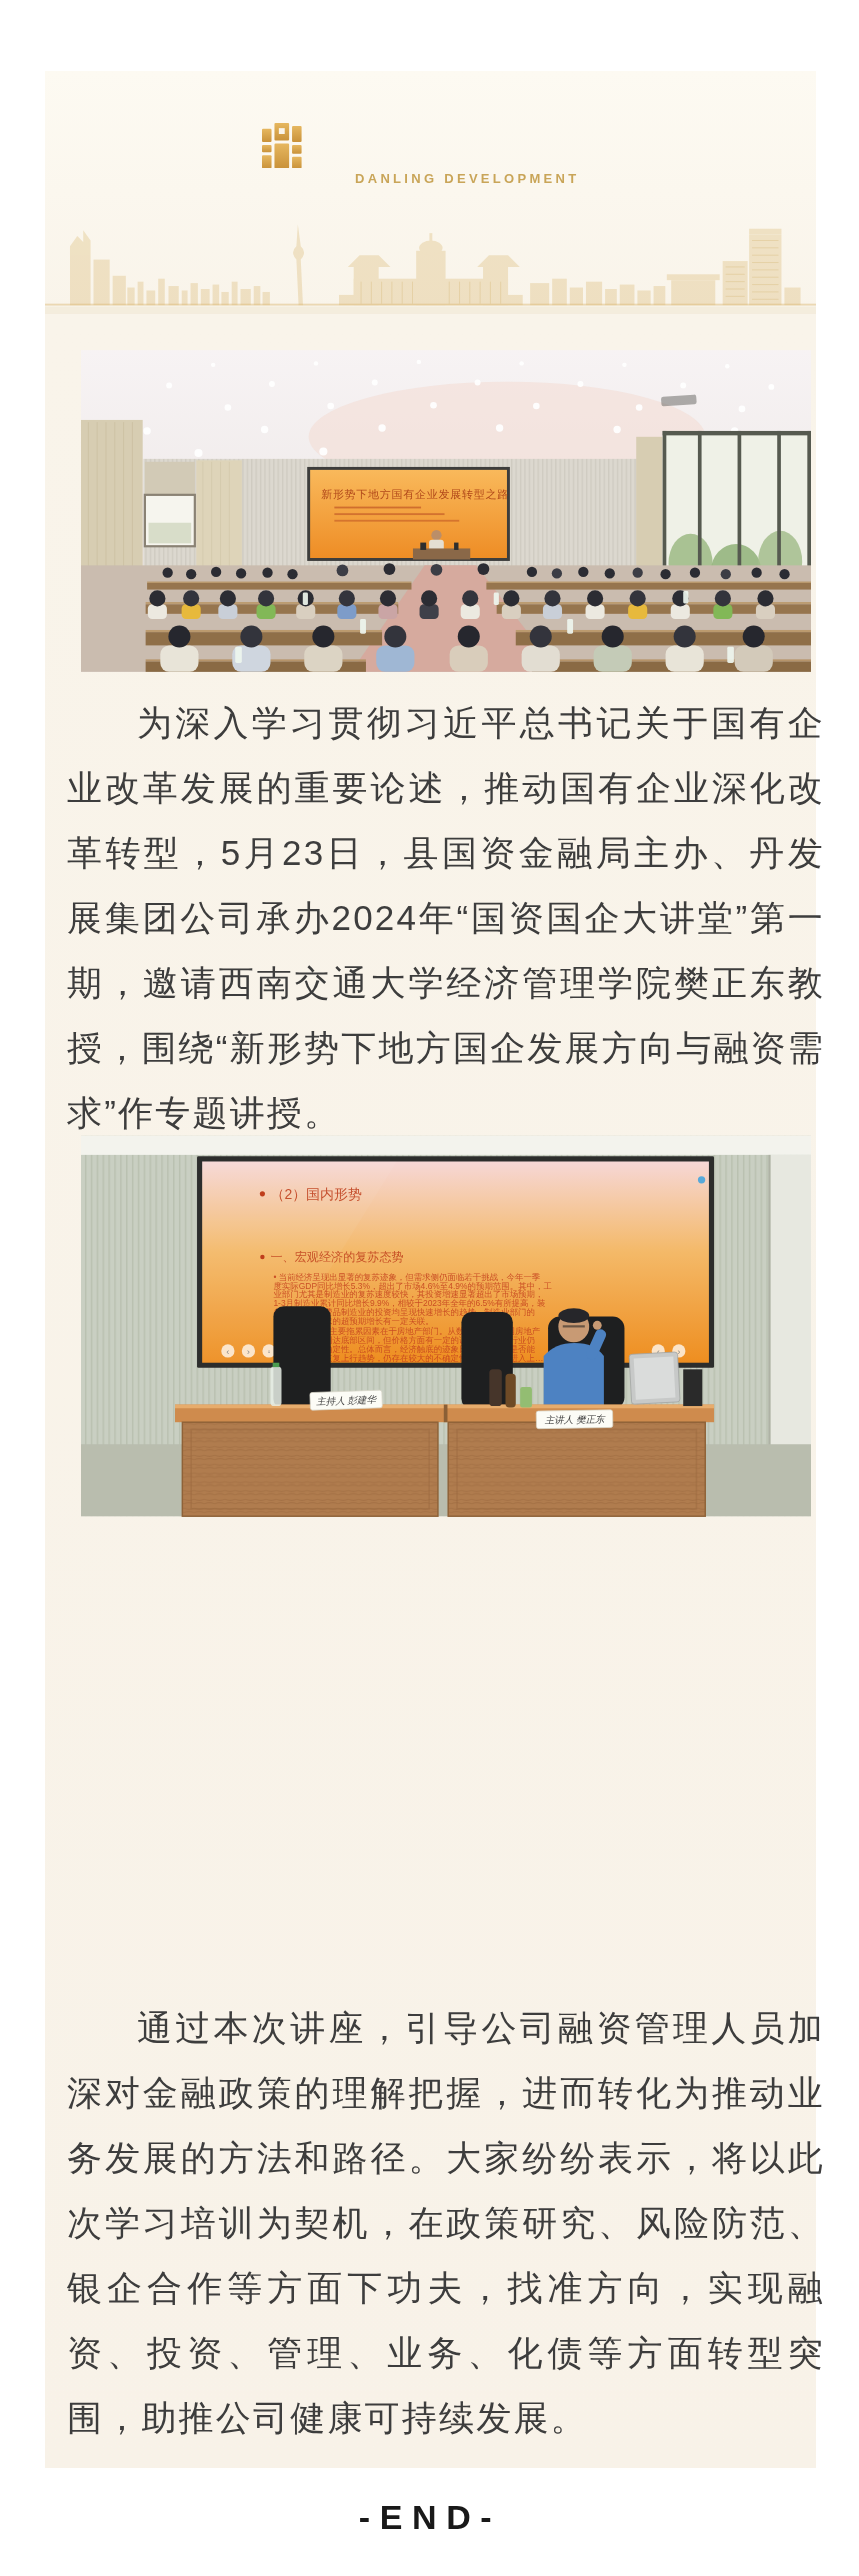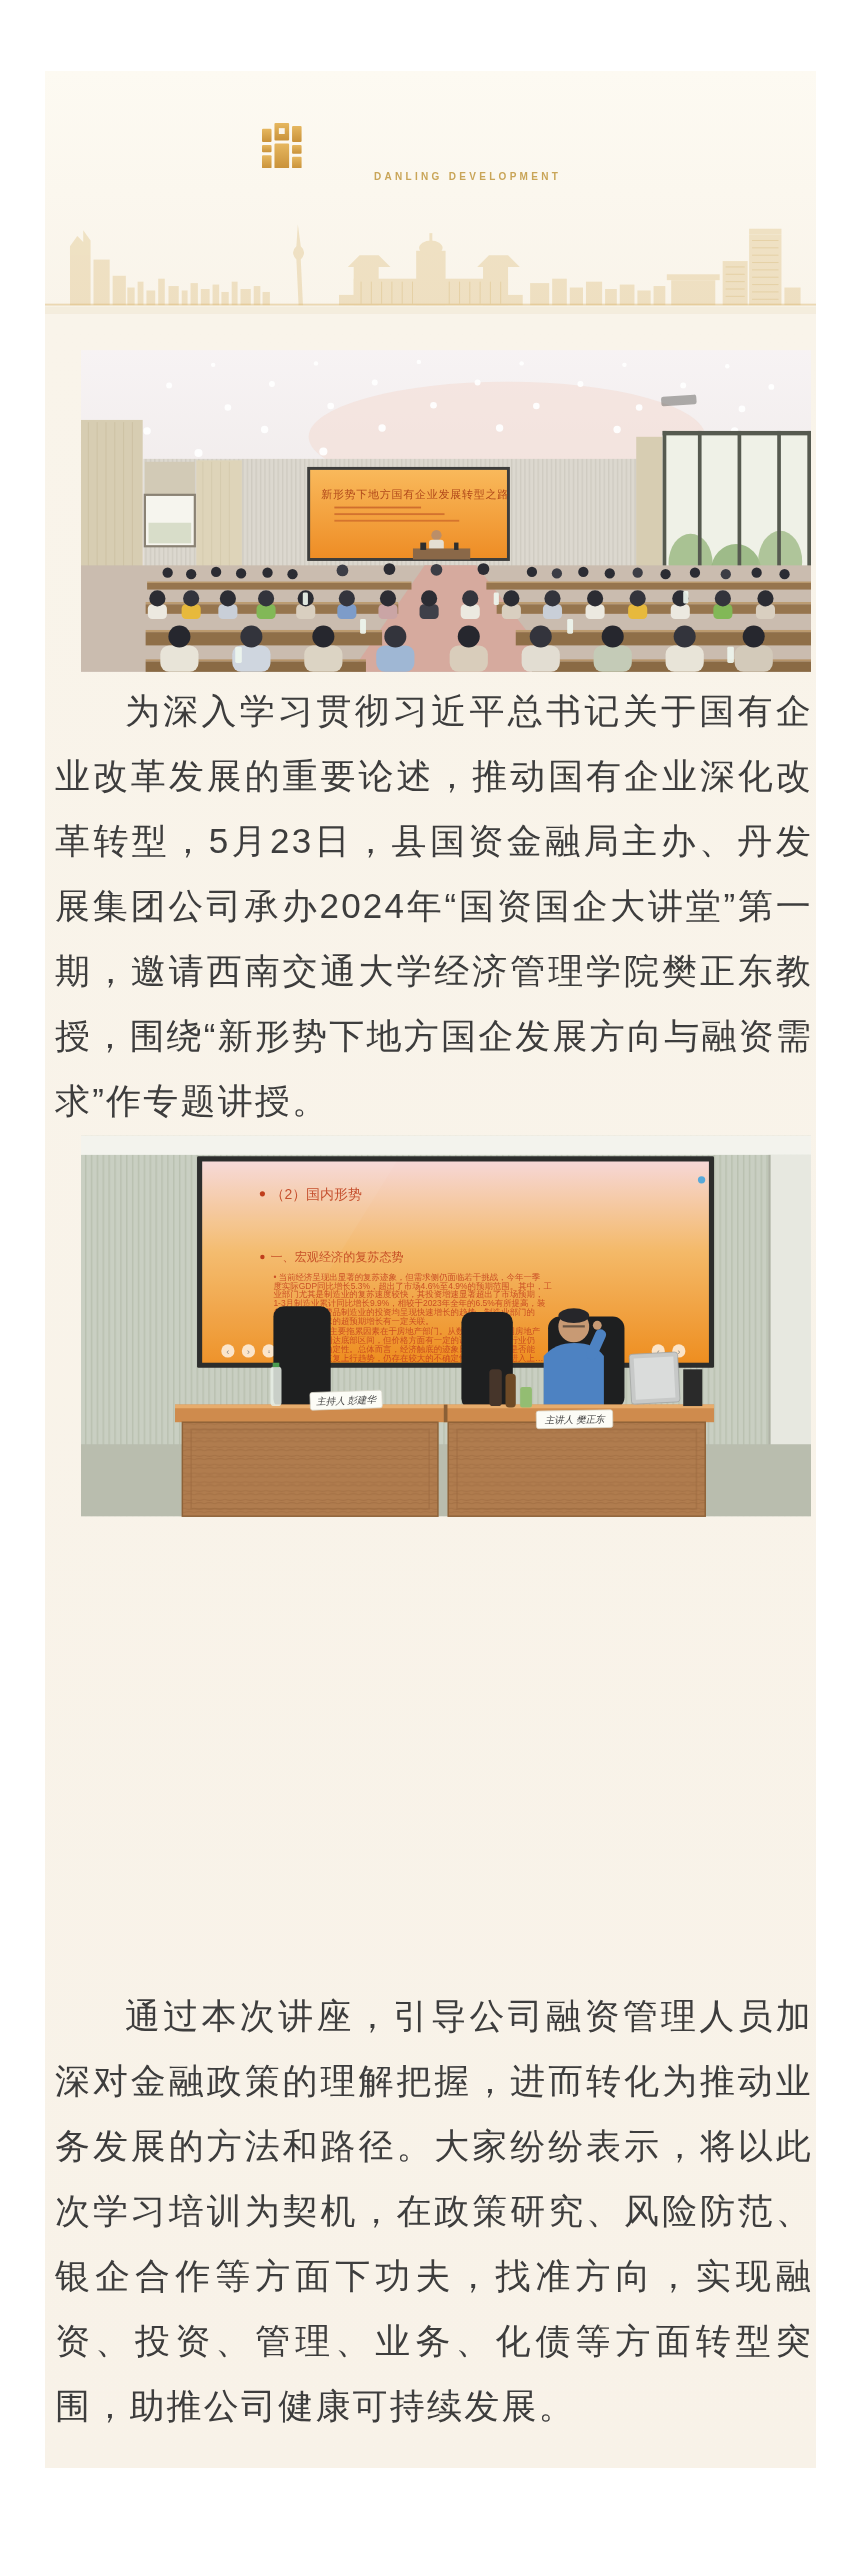--- a/index.html
+++ b/index.html
@@ -3,28 +3,28 @@
 <meta charset="utf-8">
 <style>
   html,body{margin:0;padding:0;background:#ffffff;}
   .page{position:relative;width:860px;height:2576px;background:#ffffff;
         font-family:"Liberation Sans",sans-serif;overflow:hidden;}
   .panel{position:absolute;left:45px;top:71px;width:771px;height:2397px;
          background:linear-gradient(180deg,#fdfaf2 0%,#f9f4ea 10%,#f8f2e8 100%);}
   .logo-icon{position:absolute;left:262px;top:123px;width:44px;height:46px;}
   .brand-cn{position:absolute;left:334px;top:116px;font-family:"Liberation Serif",serif;
             font-weight:700;font-size:42px;line-height:51px;letter-spacing:5.1px;color:#c59b45;}
-  .brand-en{position:absolute;left:357px;top:171px;font-size:10px;letter-spacing:3.3px;
+  .brand-en{position:absolute;left:338px;top:171px;font-size:13px;letter-spacing:3.3px;
             color:#c9a558;font-weight:600;padding-left:17px;}
   .skyline{position:absolute;left:45px;top:208px;width:771px;height:112px;}
   .photo{position:absolute;left:65px;width:730px;display:block;margin:16px;}
   .photo-1{top:334px;height:322px;}
   .photo-2{top:1108px;height:404px;}
   .photo svg{display:block;width:100%;height:100%;}
-  .para{position:absolute;left:51px;width:758px;margin:4px;color:#3d3d3d;
+  .para{position:absolute;left:51px;width:758px;margin:16px;color:#3d3d3d;
         font-size:35px;line-height:65px;letter-spacing:2.2px;text-align:justify;
         text-indent:2em;}
   .para-1{top:674px;}
   .para-2{top:1514px;}
   .para-3{top:1979px;}
   .end-marker{position:absolute;left:0;top:2498px;width:860px;text-align:center;
               font-size:34px;font-weight:700;letter-spacing:9.6px;color:#191919;}
   svg text{font-family:"Liberation Sans",sans-serif;}
   .nameplate-text{font-style:italic;}
 </style>
@@ -415,15 +415,16 @@
       <g transform="rotate(-1 672 386)">
         <rect x="620" y="374" width="104" height="24" rx="3" fill="#fcfcf6" stroke="#d8d5c8"></rect>
         <text class="nameplate-text" x="672" y="391" font-size="13" fill="#3f3f3f" text-anchor="middle">主讲人 樊正东</text>
       </g>
     </svg>
   </figure>
 
 
   <p class="para para-3">通过本次讲座，引导公司融资管理人员加深对金融政策的理解把握，进而转化为推动业务发展的方法和路径。大家纷纷表示，将以此次学习培训为契机，在政策研究、风险防范、银企合作等方面下功夫，找准方向，实现融资、投资、管理、业务、化债等方面转型突围，助推公司健康可持续发展。</p>
 
+  <div class="end-marker">-END-</div>
 
 </div>
 
 
 </body></html>

